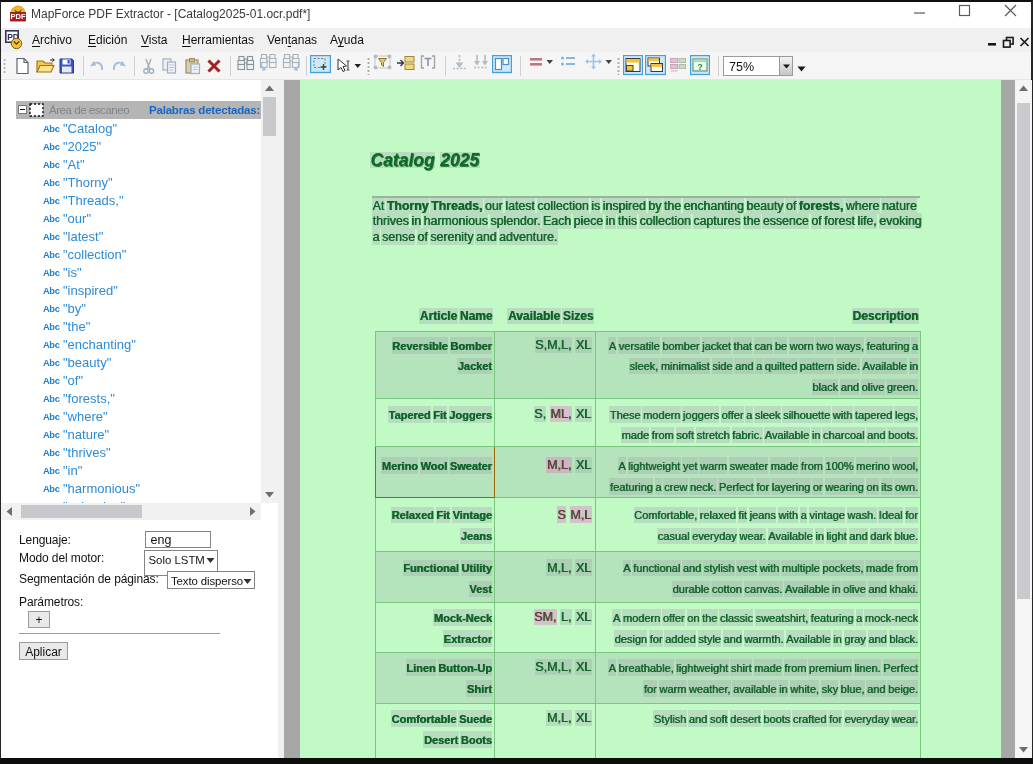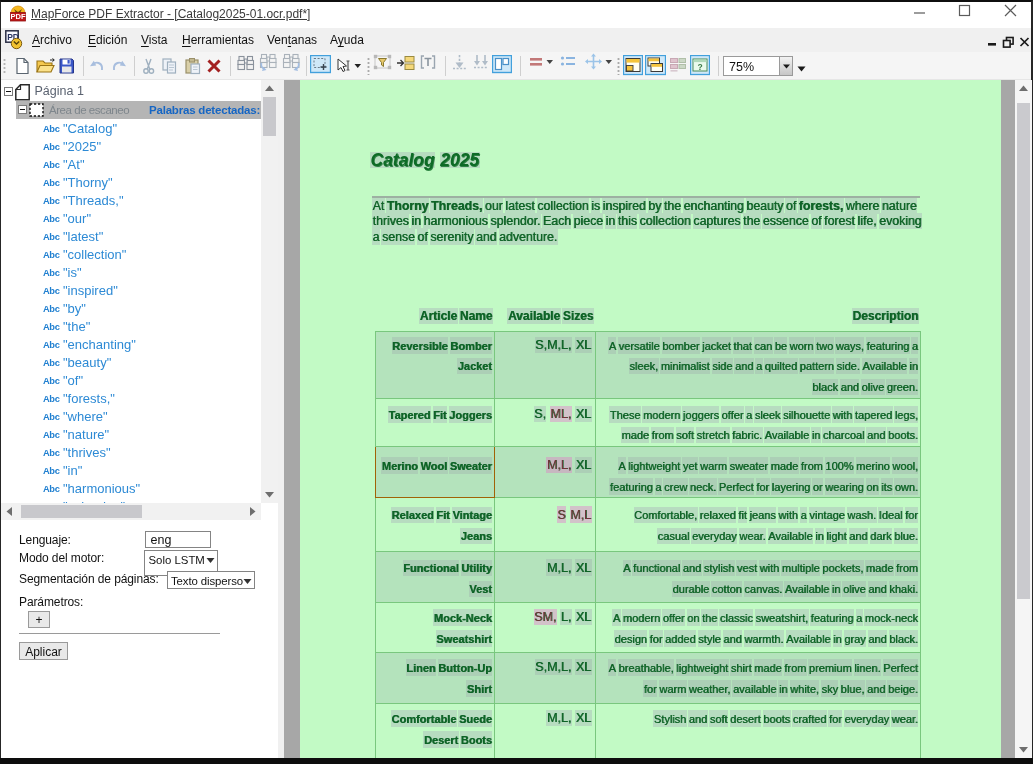--- a/index.html
+++ b/index.html
@@ -1,20 +1,20 @@
 <!DOCTYPE html>
 <html><head><meta charset="utf-8"><style>
 * { margin:0; padding:0; box-sizing:border-box; }
 html,body { width:1033px; height:764px; overflow:hidden; }
 body { font-family:"Liberation Sans",sans-serif; position:relative; background:#fff; }
 .abs { position:absolute; }
 #frame { position:absolute; left:0; top:0; width:1033px; height:764px;
   border-left:1px solid #262626; border-right:2px solid #262626; border-top:2px solid #0f0f0f; }
 #titlebar { position:absolute; left:1px; top:2px; width:1030px; height:26px; background:#fff; }
-#title-text { position:absolute; left:30px; top:5px; font-size:12px; color:#3a3a3a;text-decoration:underline; }
+#title-text { position:absolute; left:30px; top:5px; font-size:12px; color:#3a3a3a; }
 #menubar { position:absolute; left:1px; top:28px; width:1030px; height:24px; background:#f0f0f0; }
 .menu-item { position:absolute; top:5px; font-size:12px; color:#111; }
 .menu-item u { text-decoration:underline; text-underline-offset:2px; }
 #toolbar { position:absolute; left:1px; top:52px; width:1030px; height:28px; background:#f5f5f5; border-bottom:1px solid #e6e6e6; }
 #mainarea { position:absolute; left:1px; top:80px; width:1030px; height:678px; background:#fff; }
 #blackstrip { position:absolute; left:0px; top:758px; width:1033px; height:6px; background:#0d0d0d; }
 
 #tree { position:absolute; left:0; top:0; width:260px; height:423px; background:#fff; overflow:hidden; }
 .trow { position:absolute; left:0; width:260px; height:18px; white-space:nowrap; }
 .texp { position:absolute; width:9px; height:9px; border:1px solid #7a7a7a; background:#fff; }
@@ -268,28 +268,20 @@
       <div class="abs" style="left:55px;top:0px;width:13.5px;height:18px;background:linear-gradient(#f2f2f2,#c6c6c6);border:1px solid #9a9a9a;border-top:none;border-bottom:none"><svg width="13" height="18">
           <path d="M3 7.5 L10 7.5 L6.5 11.5 Z" fill="#1a1a1a"></path>
         </svg></div>
     </div>
     <svg class="abs" style="left:795px;top:13px" width="11" height="14">
       <path d="M1.5 1.5 L9.5 1.5 L5.5 6.5 Z" fill="#1a1a1a"></path>
     </svg>
   </div>
 <div id="mainarea">
     <div id="tree">
-      <div class="trow" style="top:3px">
-        <div class="texp" style="left:3px;top:4px"></div>
-        <svg class="abs" style="left:14px;top:1px" width="16" height="17">
-          <path d="M5.5 0.8 H14.2 V15.8 H0.8 V5.5 Z" fill="#fff" stroke="#2a2a2a" stroke-width="1.5"></path>
-          <path d="M5.5 0.8 V5.5 H0.8" fill="none" stroke="#2a2a2a" stroke-width="1.2"></path>
-        </svg>
-        <div class="abs" style="left:33.5px;top:1px;font-size:12.5px;color:#5a6270">Página 1</div>
-      </div>
       <div class="trow" style="top:21px">
         <div class="abs" style="left:15px;top:0;width:245px;height:18px;background:#b5b5b5"></div>
         <div class="texp" style="left:17px;top:4px"></div>
         <svg class="abs" style="left:28px;top:2px" width="16" height="15">
           <rect x="1" y="1" width="13" height="12" fill="#fff" stroke="#111" stroke-width="1.4" stroke-dasharray="2.2 1.8"></rect>
         </svg>
         <div class="abs" style="left:48px;top:2.5px;font-size:11.5px;letter-spacing:-0.45px;color:#7e868c">Área de escaneo</div>
         <div class="abs" style="left:148px;top:2.5px;font-size:11.5px;letter-spacing:-0.2px;font-weight:bold;color:#1666c4">Palabras detectadas:</div>
       </div>
       <div class="trow" style="top:39px">
@@ -503,21 +495,21 @@
               </td>
               <td style="border:1px solid #79c77e;vertical-align:top;padding:5.9px 0 0 7px">
                 <div style="font-size:11px;color:#0e6326;text-shadow:0.6px 0.4px 0 rgba(14,99,38,0.85);line-height:20.8px">
                   <div style="white-space:nowrap"><span class="w">A</span><span class="w">functional</span><span class="w">and</span><span class="w">stylish</span><span class="w">vest</span><span class="w">with</span><span class="w">multiple</span><span class="w">pockets,</span><span class="w">made</span><span class="w">from</span></div>
                   <div style="white-space:nowrap"><span class="w">durable</span><span class="w">cotton</span><span class="w">canvas.</span><span class="w">Available</span><span class="w">in</span><span class="w">olive</span><span class="w">and</span><span class="w">khaki.</span></div>
                 </div>
               </td>
             </tr>
             <tr style="height:50px">
               <td style="border:1px solid #79c77e;vertical-align:top;padding:4.5px 0 0 2.5px">
-                <div style="font-size:11px;font-weight:bold;color:#0d6326;text-shadow:0.6px 0.4px 0 rgba(13,99,38,0.8);line-height:20.8px;white-space:nowrap"><span class="w">Mock-Neck</span><br><span class="w">Sweatshirt</span></div>
+                <div style="font-size:11px;font-weight:bold;color:#0d6326;text-shadow:0.6px 0.4px 0 rgba(13,99,38,0.8);line-height:20.8px;white-space:nowrap"><span class="w">Mock-Neck</span><br><span class="w">Extractor</span></div>
               </td>
               <td style="border:1px solid #79c77e;vertical-align:top;padding:4.0px 0 0 6px">
                 <div class="sz" style="font-size:12.5px;color:#0e6326;text-shadow:0.7px 0.4px 0 rgba(14,99,38,0.85);line-height:20.8px;white-space:nowrap"><span class="wp mar">SM,</span><span class="w">L,</span><span class="w">XL</span></div>
               </td>
               <td style="border:1px solid #79c77e;vertical-align:top;padding:4.5px 0 0 7px">
                 <div style="font-size:11px;color:#0e6326;text-shadow:0.6px 0.4px 0 rgba(14,99,38,0.85);line-height:20.8px">
                   <div style="white-space:nowrap"><span class="w">A</span><span class="w">modern</span><span class="w">offer</span><span class="w">on</span><span class="w">the</span><span class="w">classic</span><span class="w">sweatshirt,</span><span class="w">featuring</span><span class="w">a</span><span class="w">mock-neck</span></div>
                   <div style="white-space:nowrap"><span class="w">design</span><span class="w">for</span><span class="w">added</span><span class="w">style</span><span class="w">and</span><span class="w">warmth.</span><span class="w">Available</span><span class="w">in</span><span class="w">gray</span><span class="w">and</span><span class="w">black.</span></div>
                 </div>
               </td>

